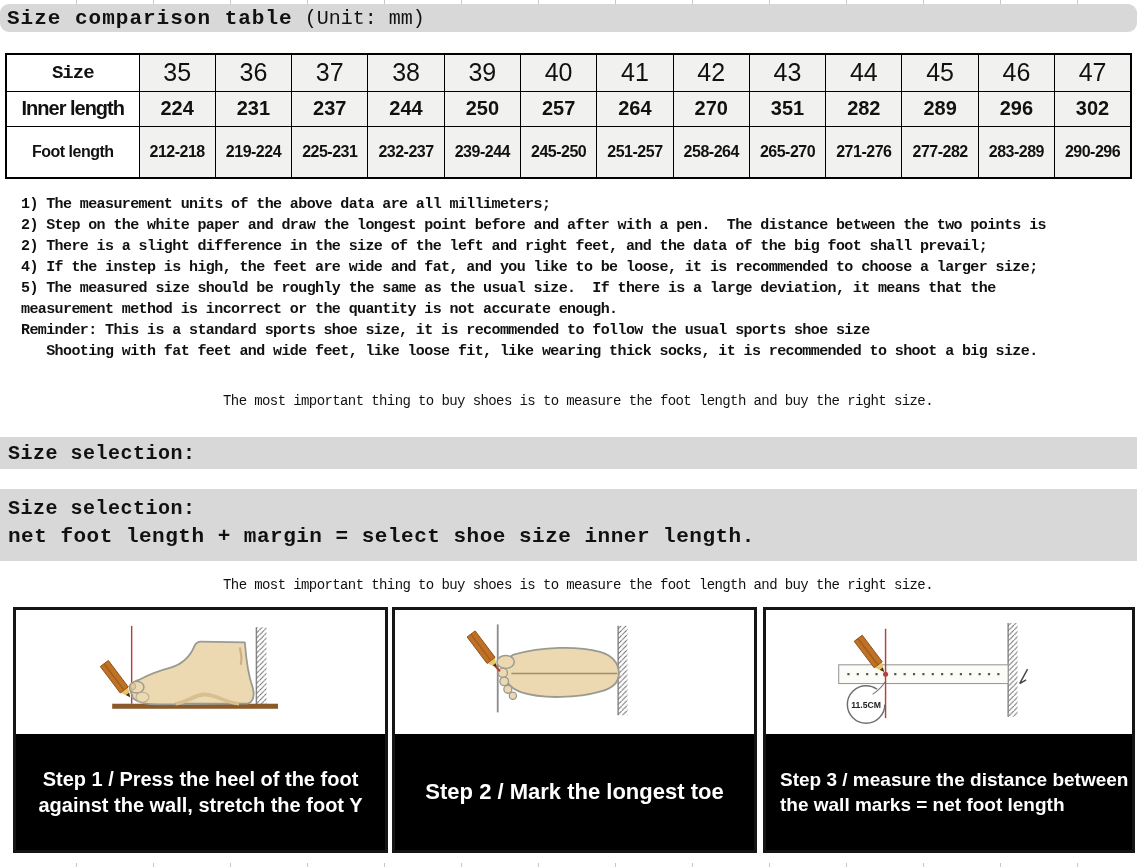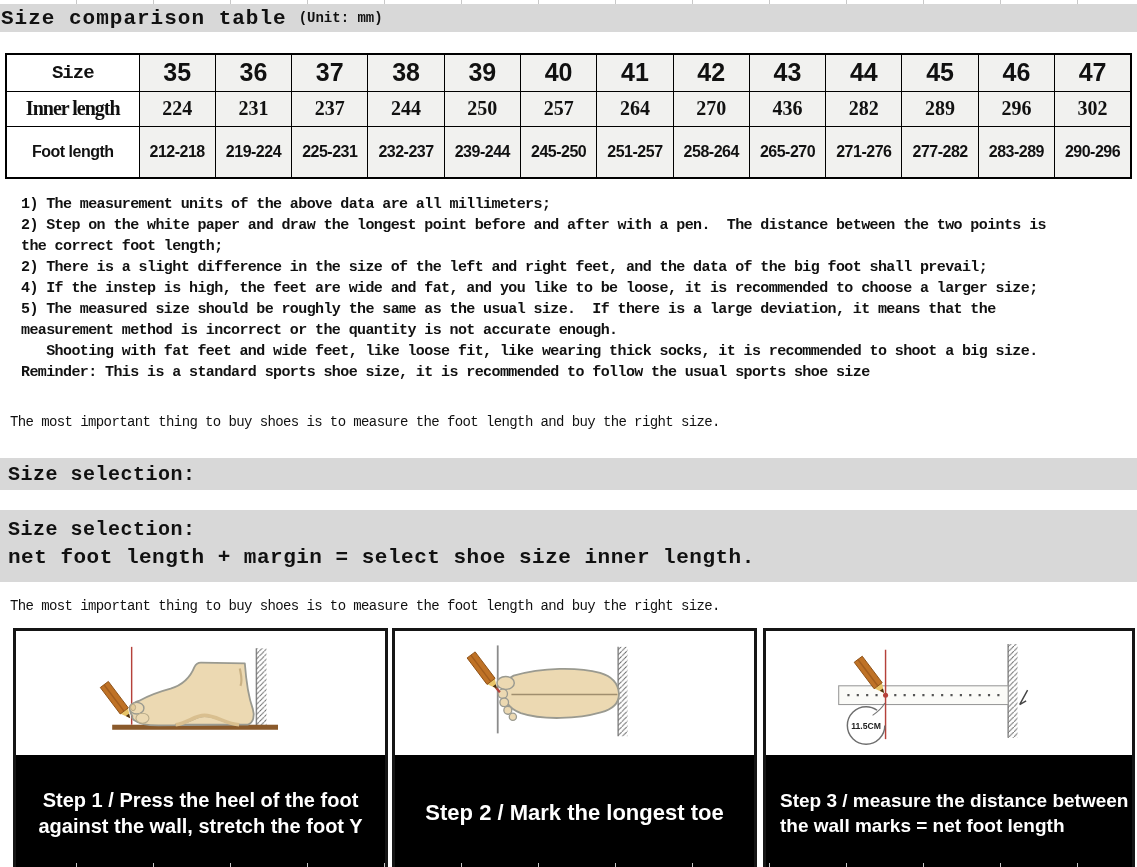--- a/index.html
+++ b/index.html
@@ -17,25 +17,26 @@
     height: 4px;
     background-image: repeating-linear-gradient(to right, transparent 0 76px, #c8c8c8 76px 77px);
   }
   .ticks-bottom { position: absolute; left: 0; right: 0; bottom: 0; height: 4px; }
 
   
   .title-band {
     height: 28px;
     background: #d8d8d8;
     display: flex; align-items: center;
-    padding-left: 1px; gap: 12px;
+    padding-left: 7px; gap: 12px;
     margin-bottom: 21px;
+    border-radius: 9px;
   }
   .title-main { font-size: 21px; font-weight: 700; letter-spacing: 1px; }
-  .title-unit { font-size: 14px; font-weight: 700; }
+  .title-unit { font-size: 20px; font-weight: 400; }
 
   
   table.size-table {
     border-collapse: collapse;
     table-layout: fixed;
     width: 1127px;
     margin-left: 5px;
     border: 2.5px solid #000;
   }
   table.size-table th, table.size-table td {
@@ -49,38 +50,39 @@
   tr.r-head   { height: 37px; }
   tr.r-inner  { height: 35px; }
   tr.r-foot   { height: 52px; }
   .lbl {
     background: #ffffff !important;
     font-family: "Liberation Mono", monospace;
     font-weight: 600;
     font-size: 19px;
     letter-spacing: -1px;
   }
-  tr.r-head th.num  { font-family: "Liberation Sans", sans-serif; font-weight: 700; font-size: 25px; margin-left: 34px; }
-  tr.r-inner td     { font-family: Liberation Serif, serif; font-weight: 700; font-size: 20px; }
+  tr.r-head th.num  { font-family: "Liberation Sans", sans-serif; font-weight: 400; font-size: 25px; margin-left: 34px; }
+  tr.r-inner td     { font-family: Liberation Sans, sans-serif; font-weight: 700; font-size: 20px; }
   tr.r-foot  td     { font-family: "Liberation Sans", sans-serif; font-weight: 700; font-size: 16px; letter-spacing: -0.5px; }
 
   
   .notes { margin-top: 15px; padding-left: 21px; font-weight: bold; }
   .note-line {
     font-size: 15px;
     line-height: 21px;
     white-space: pre;
     letter-spacing: -0.6px;
   }
   .important-line {
     font-size: 14px;
     line-height: 20px;
-    padding-left: 10px;
+    padding-left: 19px;
     white-space: pre;
     letter-spacing: -0.6px;
+    text-align: center;
   }
   .important-1 { margin-top: 29px; }
   .important-2 { margin-top: 14px; }
 
   
   .selection-band {
     margin-top: 26px;
     height: 32px;
     background: #d8d8d8;
     display: flex; align-items: center;
@@ -174,21 +176,21 @@
   <tr class="r-inner">
     <td class="lbl">Inner length</td>
     <td>224</td>
     <td>231</td>
     <td>237</td>
     <td>244</td>
     <td>250</td>
     <td>257</td>
     <td>264</td>
     <td>270</td>
-    <td>436</td>
+    <td>351</td>
     <td>282</td>
     <td>289</td>
     <td>296</td>
     <td>302</td>
   </tr>
   <tr class="r-foot">
     <td class="lbl">Foot length</td>
     <td>212-218</td>
     <td>219-224</td>
     <td>225-231</td>
@@ -202,27 +204,26 @@
     <td>277-282</td>
     <td>283-289</td>
     <td>290-296</td>
   </tr>
 </tbody>
   </table>
 
 <div class="notes">
   <div class="note-line">1) The measurement units of the above data are all millimeters;</div>
   <div class="note-line">2) Step on the white paper and draw the longest point before and after with a pen.  The distance between the two points is</div>
-  <div class="note-line">the correct foot length;</div>
   <div class="note-line">2) There is a slight difference in the size of the left and right feet, and the data of the big foot shall prevail;</div>
   <div class="note-line">4) If the instep is high, the feet are wide and fat, and you like to be loose, it is recommended to choose a larger size;</div>
   <div class="note-line">5) The measured size should be roughly the same as the usual size.  If there is a large deviation, it means that the</div>
   <div class="note-line">measurement method is incorrect or the quantity is not accurate enough.</div>
+  <div class="note-line">Reminder: This is a standard sports shoe size, it is recommended to follow the usual sports shoe size</div>
   <div class="note-line">   Shooting with fat feet and wide feet, like loose fit, like wearing thick socks, it is recommended to shoot a big size.</div>
-  <div class="note-line">Reminder: This is a standard sports shoe size, it is recommended to follow the usual sports shoe size</div>
 </div>
 
 <div class="important-line important-1">The most important thing to buy shoes is to measure the foot length and buy the right size.</div>
 
 <div class="selection-band">
   <span>Size selection:</span>
 </div>
 
 <div class="selection-block">
   <div class="line1">Size selection:</div>

